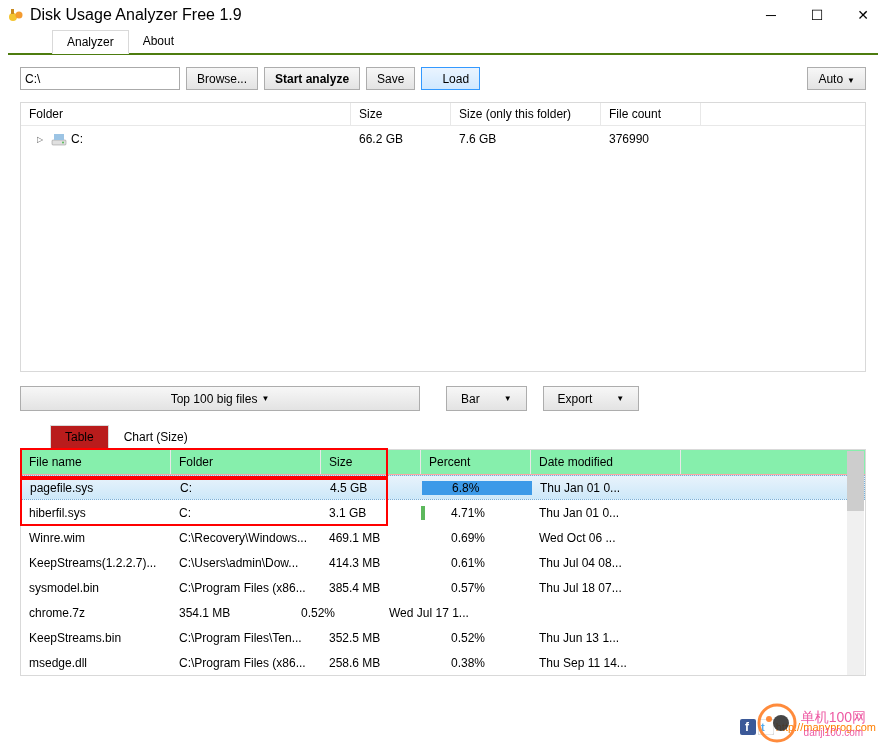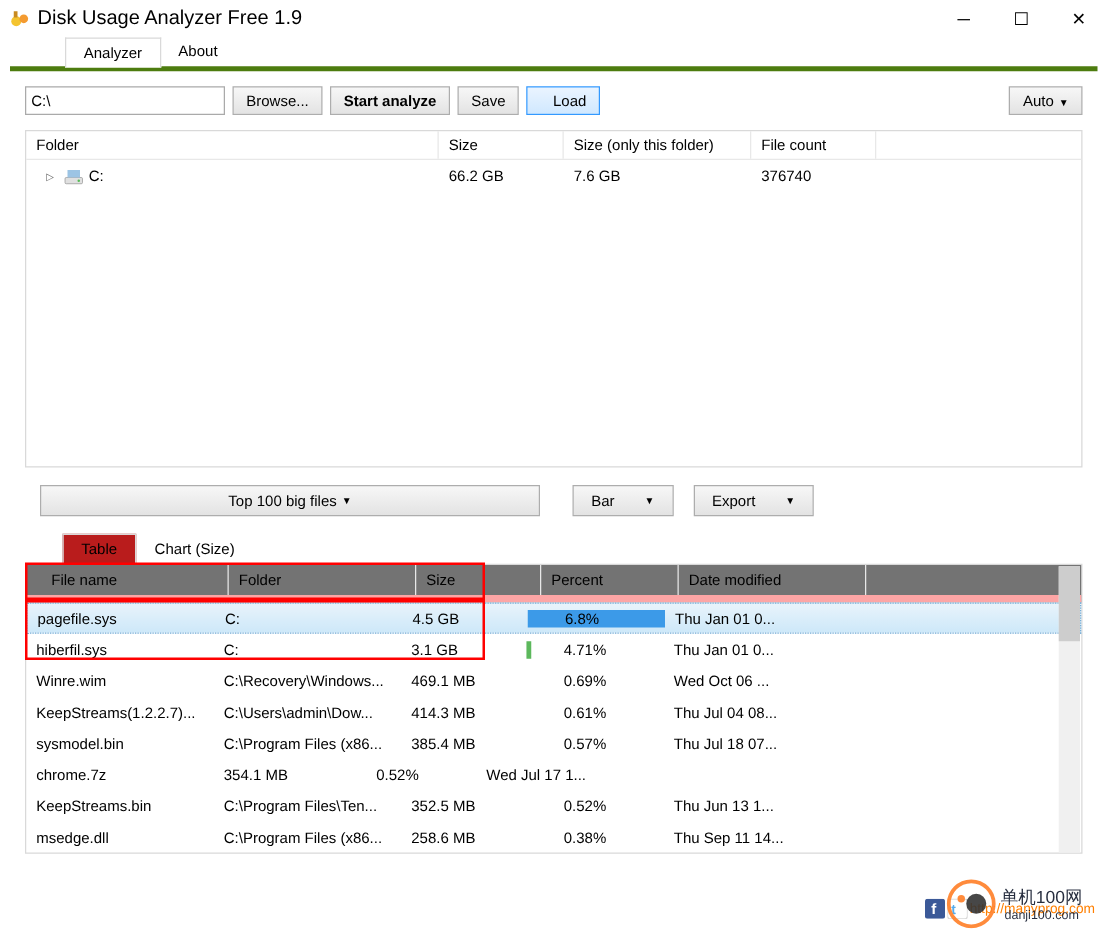--- a/index.html
+++ b/index.html
@@ -6,21 +6,21 @@
     body { font-family: "Microsoft YaHei", "Segoe UI", sans-serif; font-size: 12px; background: #fff; color: #000; width: 886px; height: 743px; overflow: hidden; position: relative; }
     
     .titlebar { display: flex; align-items: center; height: 30px; padding-left: 8px; }
     .titlebar-icon { width: 16px; height: 16px; margin-right: 6px; }
     .titlebar-text { font-size: 16px; }
     .win-controls { margin-left: auto; display: flex; }
     .win-btn { width: 46px; height: 30px; display: flex; align-items: center; justify-content: center; font-size: 14px; font-family: sans-serif; }
     
     .content { padding: 0 8px; }
     
-    .main-tabs { display: flex; border-bottom: 4px solid #4d7c0f; margin-bottom: 12px; padding-left: 44px; }
+    .main-tabs { display: flex; border-bottom: 2px solid #4d7c0f; margin-bottom: 12px; padding-left: 44px; }
     .main-tab { padding: 4px 14px; cursor: pointer; position: relative; }
     .main-tab.active { border: 1px solid #d9d9d9; border-bottom: 1px solid #fff; margin-bottom: -1px; background: #fff; }
     
     .toolbar { display: flex; gap: 6px; align-items: center; margin: 0 12px 12px 12px; }
     .path-input { width: 160px; height: 23px; border: 1px solid #aaa; padding: 2px 4px; font-size: 12px; }
     .btn { height: 23px; padding: 0 10px; background: linear-gradient(#f7f7f7, #e3e3e3); border: 1px solid #adadad; cursor: pointer; font-size: 12px; font-family: inherit; }
     .btn.bold { font-weight: bold; }
     .btn.load { border: 1px solid #3399ff; background: linear-gradient(#eaf4ff, #d0e8ff); padding-left: 20px; }
     .auto-btn { margin-left: auto; }
     
@@ -33,32 +33,32 @@
     .tree-hc:nth-child(4) { width: 100px; }
     .tree-row { display: flex; align-items: center; padding: 3px 0; }
     .tree-c { padding: 2px 8px; }
     .tree-c:nth-child(1) { width: 330px; display: flex; align-items: center; }
     .tree-c:nth-child(2) { width: 100px; }
     .tree-c:nth-child(3) { width: 150px; }
     .tree-c:nth-child(4) { width: 100px; }
     .expand { width: 10px; margin: 0 4px 0 8px; color: #666; font-size: 8px; }
     .drive-icon { width: 16px; height: 16px; margin-right: 4px; }
     
-    .mid-toolbar { display: flex; gap: 6px; margin: 14px 12px 0 12px; position: relative; padding-left: 12px; }
+    .mid-toolbar { display: flex; gap: 6px; margin: 14px 12px 0 0; position: relative; padding-left: 12px; }
     .big-btn { height: 25px; background: linear-gradient(#f7f7f7, #e3e3e3); border: 1px solid #adadad; cursor: pointer; display: flex; align-items: center; justify-content: center; font-size: 12px; }
     .big-btn.wide { width: 400px; }
     .big-btn.small { padding: 0 14px; margin-left: 10px; gap: 20px; }
     .caret { margin-left: 4px; font-size: 8px; }
     
     .sub-tabs { display: flex; margin: 14px 12px 0 12px; }
     .sub-tab { padding: 4px 14px; cursor: pointer; border: 1px solid transparent; }
     .sub-tab.active { border: 1px solid #d9d9d9; border-bottom: 1px solid #fff; margin-bottom: -1px; background: #b91c1c; margin-left: 30px; }
     
     .table-wrap { border: 1px solid #d9d9d9; margin: 0 12px 12px 12px; position: relative; }
-    .table-header { display: flex; border-bottom: 6px solid #fca5a5; background: #737373; padding-left: 12px; }
+    .table-header { display: flex; border-bottom: 1px solid #fca5a5; background: #86efac; }
     .th { padding: 5px 8px; border-right: 1px solid #e8e8e8; text-align: left; }
     .col-fn { width: 150px; }
     .col-fo { width: 150px; }
     .col-sz { width: 100px; }
     .col-pc { width: 110px; }
     .col-dt { width: 150px; }
     .table-body { }
     .tr { display: flex; align-items: center; height: 25px; }
     .tr.selected { background: linear-gradient(#e8f3fb, #cde8f9); border: 1px dotted #7aaed5; }
     .td { padding: 3px 8px; overflow: hidden; text-overflow: ellipsis; white-space: nowrap; }
@@ -70,21 +70,21 @@
     
     .redbox { position: absolute; border: 2px solid #ff0000; pointer-events: none; z-index: 5; }
     .redbox-h { top: -2px; left: -1px; width: 368px; height: 30px; }
     .redbox-b { top: 28px; left: -1px; width: 368px; height: 48px; }
     
     .vsb { position: absolute; right: 1px; top: 1px; bottom: 0; width: 17px; background: #f0f0f0; }
     .vsb-thumb { background: #cdcdcd; width: 100%; position: absolute; top: 0; height: 60px; }
     
     .footer { position: absolute; bottom: 8px; right: 10px; display: flex; align-items: center; gap: 2px; }
     .footer-link { color: #ff7f00; font-size: 11px; }
-    .wm { position: absolute; right: 20px; bottom: 0; font-size: 14px; color: #0f172a; opacity: 0.9; }
+    .wm { position: absolute; right: 20px; bottom: 0; font-size: 14px; color: #ec4899; opacity: 0.9; }
   </style>
 </head>
 <body>
 
 <div class="titlebar">
   <svg class="titlebar-icon" viewBox="0 0 16 16">
       <circle cx="5" cy="10" r="4" fill="#f4c430"></circle>
       <circle cx="11" cy="8" r="3.5" fill="#f49b30"></circle>
       <rect x="3" y="2" width="3" height="5" fill="#c88a20"></rect>
     </svg>
@@ -123,21 +123,21 @@
         <span class="expand">▷</span>
         <svg class="drive-icon" viewBox="0 0 16 16">
             <rect x="1" y="9" width="14" height="5" rx="1" fill="#e0e0e0" stroke="#888" stroke-width="0.5"></rect>
             <rect x="3" y="3" width="10" height="6" fill="#9cc4e4"></rect>
             <circle cx="12" cy="11.5" r="1" fill="#5b5"></circle>
           </svg>
         <span>C:</span>
       </div>
       <div class="tree-c">66.2 GB</div>
       <div class="tree-c">7.6 GB</div>
-      <div class="tree-c">376740</div>
+      <div class="tree-c">376990</div>
     </div>
   </div>
 
   <div class="mid-toolbar">
     <button class="big-btn wide">
         <span>Top 100 big files</span>
         <span class="caret">▼</span>
       </button>
     <button class="big-btn small" style="margin-left:20px">
         <span>Bar</span>

